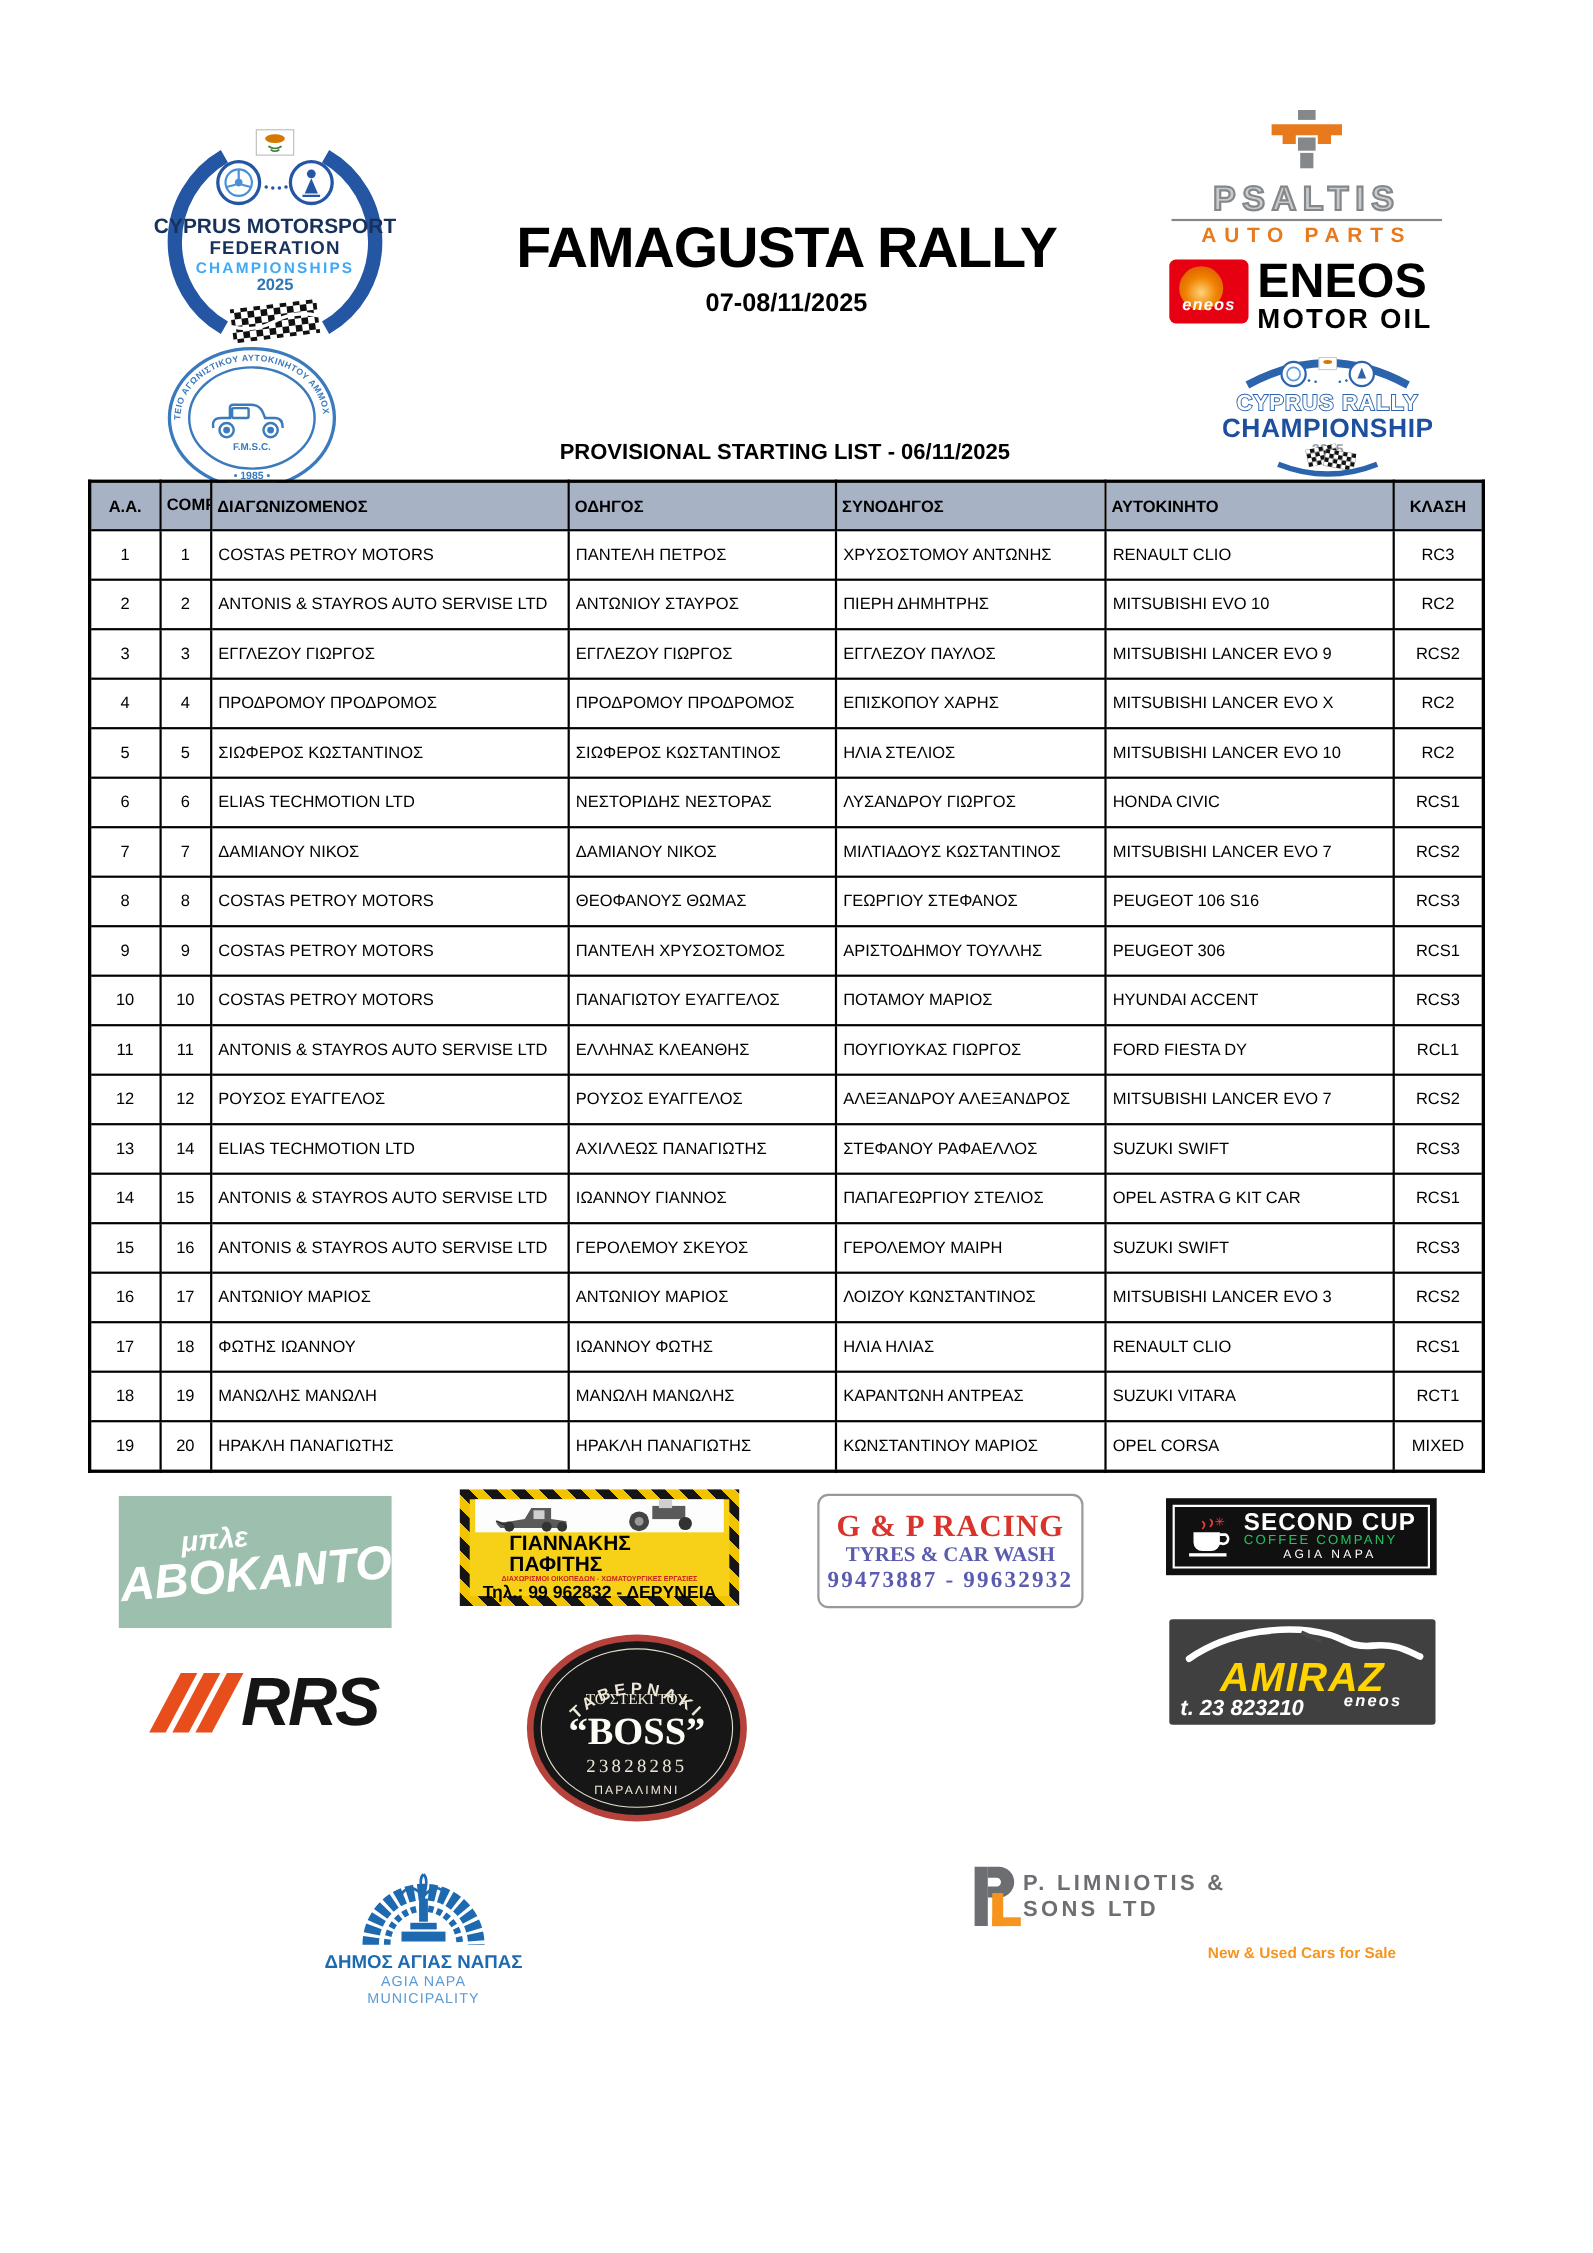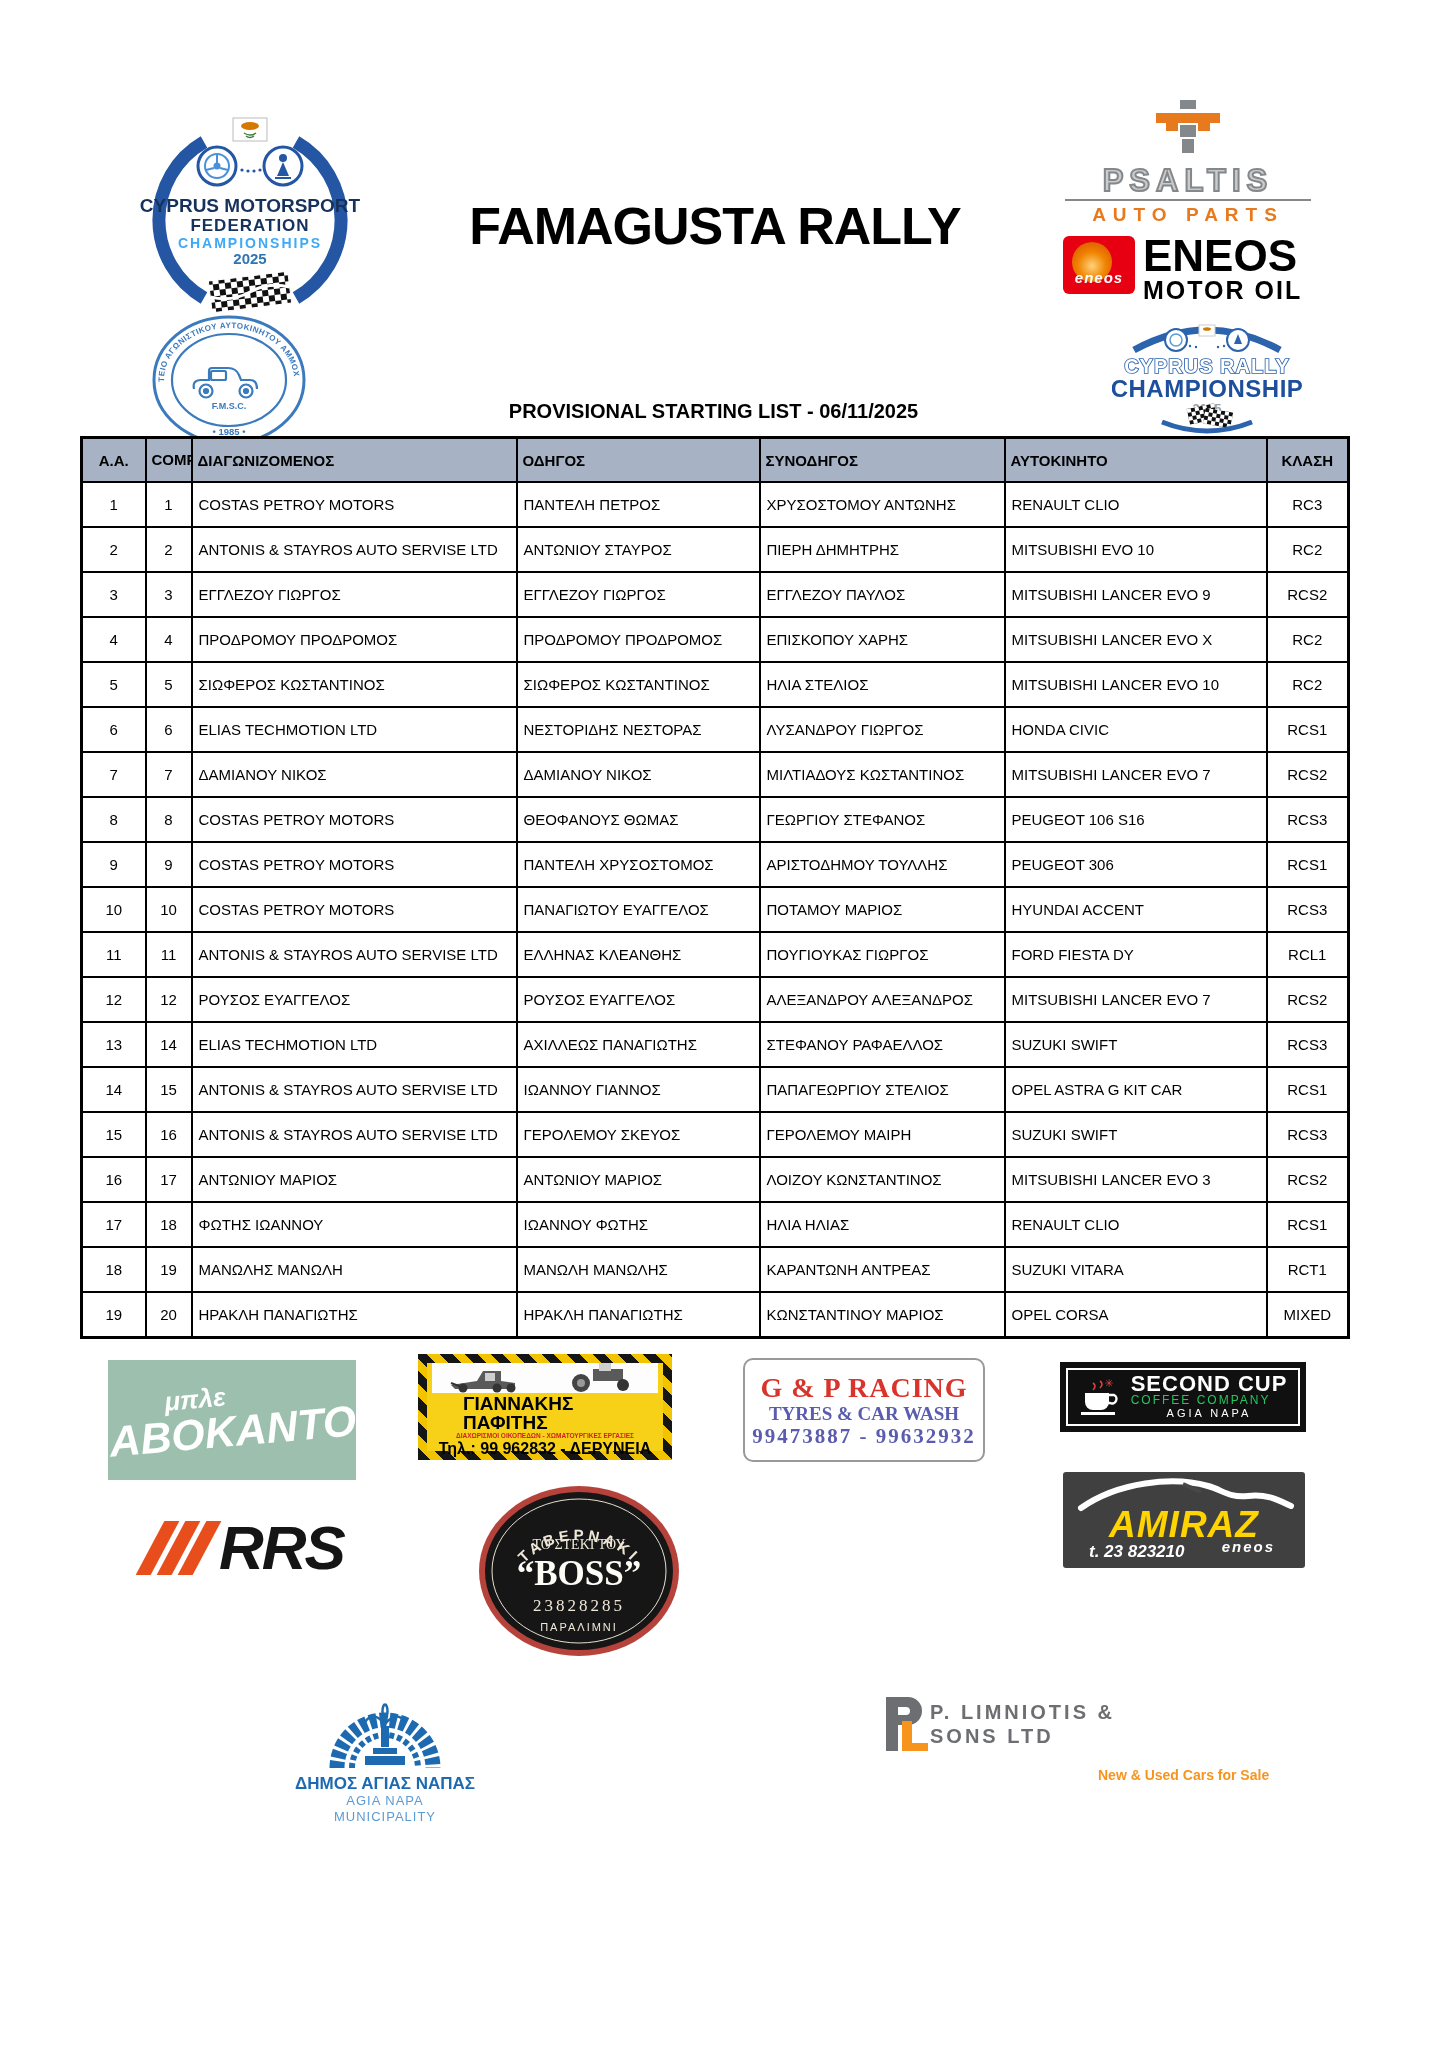--- a/index.html
+++ b/index.html
@@ -81,21 +81,21 @@
   #loizou .lz-name{color:#3fc3c3;font-size:27px;font-weight:800;line-height:26px;}
   #loizou .lz-tag{color:#444;font-size:9px;font-weight:bold;letter-spacing:3px;line-height:12px;}
   #loizou .lz-print{color:#ec1e8e;font-size:43px;font-weight:400;letter-spacing:3px;line-height:46px;}
   #loizou .lz-bar{position:absolute;left:103px;top:2px;width:4px;height:40px;background:#3fc3c3;}
   #loizou svg{position:absolute;left:108px;top:0px;}
 
   #amiraz{left:1063px;top:1472px;width:242px;height:96px;background:#404040;border-radius:3px;overflow:hidden;}
   #amiraz .am-name{position:absolute;left:0;right:0;top:32px;text-align:center;
      color:#ffd400;font-size:37px;font-weight:900;font-style:italic;letter-spacing:1px;}
   #amiraz .am-sub{position:absolute;right:30px;top:66px;color:#fff;font-size:15px;font-weight:bold;font-style:italic;letter-spacing:2px;}
-  #amiraz .am-phone{position:absolute;left:26px;top:70px;color:#fff;font-size:17px;font-weight:bold;font-style:italic;}
+  #amiraz .am-phone{position:absolute;left:10px;top:70px;color:#fff;font-size:20px;font-weight:bold;font-style:italic;}
 
   #boss{left:476px;top:1483px;}
   #municipality{left:295px;top:1656px;width:180px;text-align:center;}
   #municipality .mu-gr{color:#1e6ab0;font-size:17px;font-weight:800;line-height:19px;}
   #municipality .mu-en{color:#5b9bd5;font-size:13px;letter-spacing:1px;line-height:16px;}
 
   #limniotis{left:878px;top:1695px;width:430px;}
   #limniotis .li-row{display:flex;align-items:center;}
   #limniotis .li-text{color:#6d6e71;font-size:20px;font-weight:bold;letter-spacing:3px;line-height:24px;}
   #limniotis .li-tag{position:absolute;left:220px;top:72px;color:#f7941d;font-size:14px;font-weight:bold;white-space:nowrap;}
@@ -144,20 +144,21 @@
       <text x="110" y="136" text-anchor="middle" font-size="14" font-weight="bold" fill="#3fa9f5" letter-spacing="2">CHAMPIONSHIPS</text>
       <text x="110" y="152" text-anchor="middle" font-size="15" font-weight="bold" fill="#2e75b6">2025</text>
       <g transform="translate(110,180) rotate(-7)">
         <rect x="-40" y="-16" width="80" height="32" fill="url(#chkA)" stroke="#fff" stroke-width="1"></rect>
         <path d="M-40,0 q20,8 40,0 q20,-8 40,0" stroke="#fff" stroke-width="3" fill="none"></path>
       </g>
     </svg>
   </div>
 
   <div class="abs" id="rally-title">FAMAGUSTA RALLY</div>
+  <div class="abs" id="rally-date">07-08/11/2025</div>
 
   <div class="abs" id="psaltis">
     <svg width="72" height="54" viewBox="0 0 72 54" style="display:block;margin:0 auto;">
       <rect x="28" y="0" width="16" height="9" fill="#85888b"></rect>
       <path d="M4,13 h64 v10 h-10 v8 h-12 v-8 h-20 v8 h-12 v-8 h-10 z" fill="#e87a1e"></path>
       <rect x="28" y="25" width="16" height="12" fill="#85888b"></rect>
       <rect x="30" y="39" width="12" height="14" fill="#85888b"></rect>
     </svg>
     <div class="ps-name">PSALTIS</div>
     <div class="ps-rule"></div>

